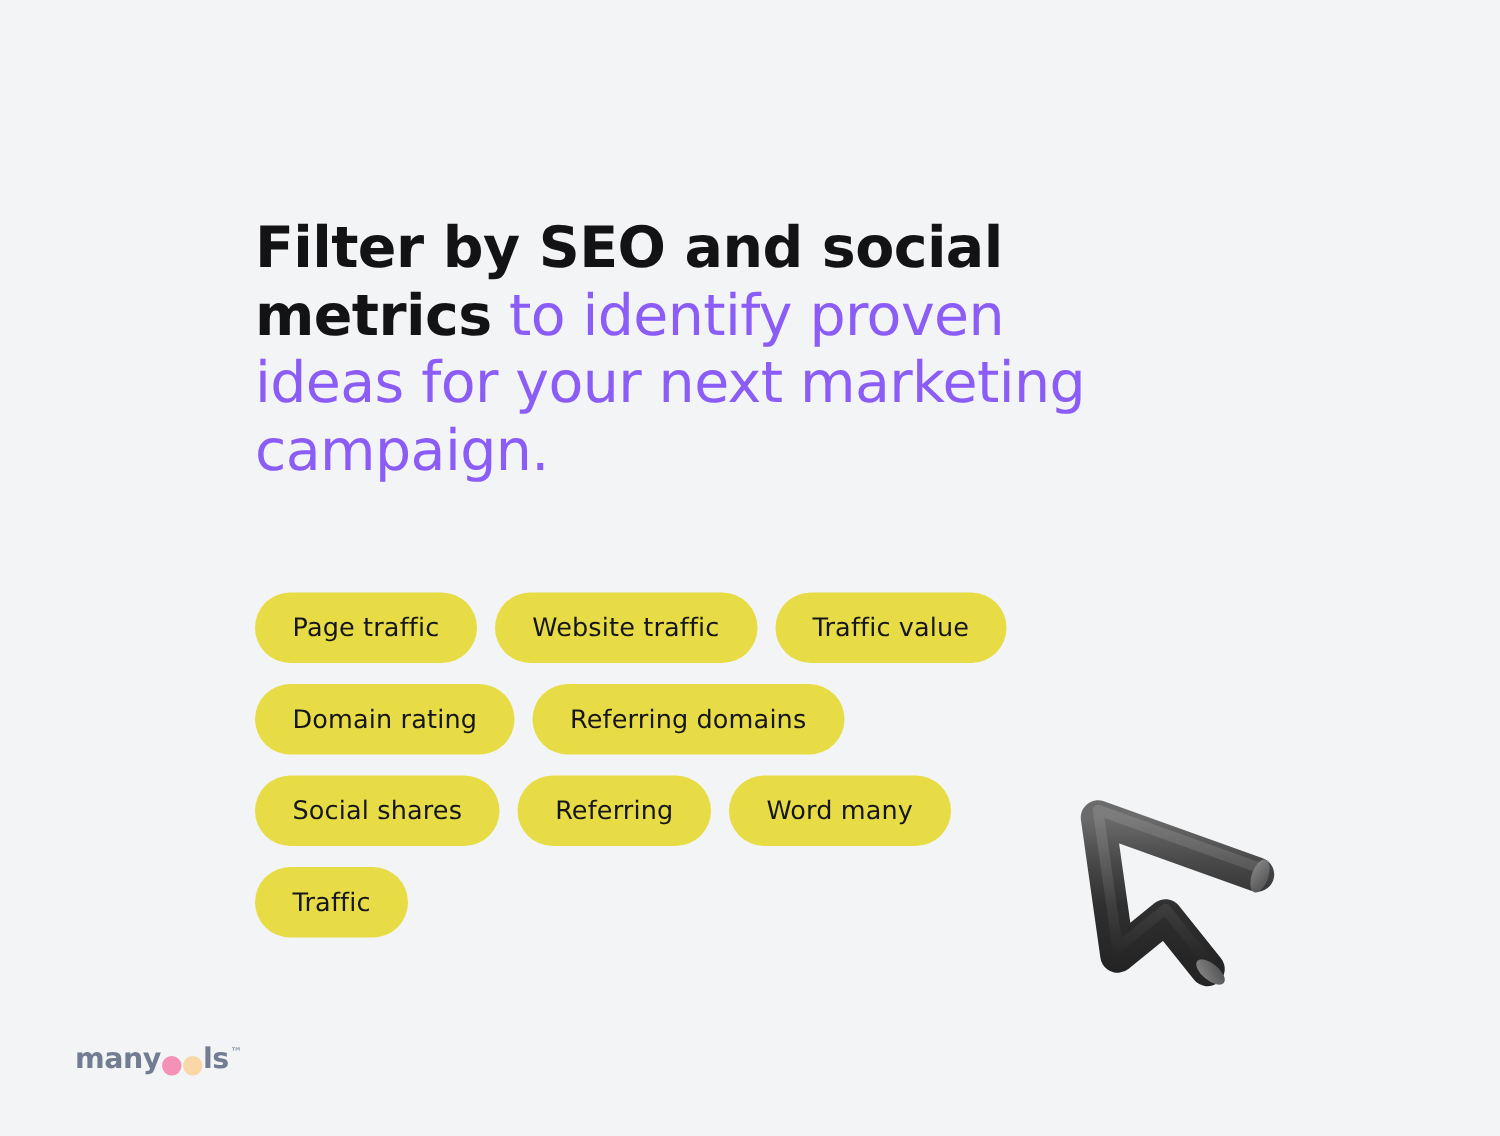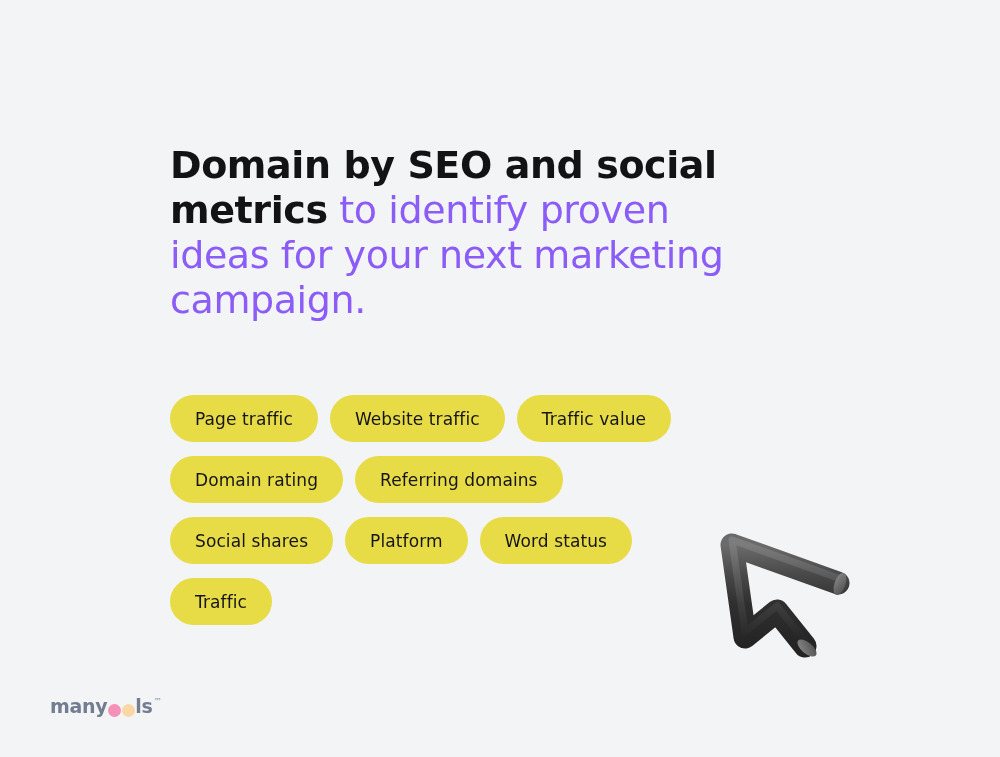--- a/index.html
+++ b/index.html
@@ -128,40 +128,40 @@
     margin-top: 1px;
     line-height: 1;
   }
 </style>
 </head>
 <body>
 
 <div class="slide">
 
   <h1 class="headline">
-    <span class="hl-strong">Domain by SEO and social metrics</span><span class="hl-rest"> to identify proven ideas for your next marketing campaign.</span>
+    <span class="hl-strong">Filter by SEO and social metrics</span><span class="hl-rest"> to identify proven ideas for your next marketing campaign.</span>
   </h1>
 
   <div class="pill-rows">
 
     <div class="pill-row">
       <div class="pill">Page traffic</div>
       <div class="pill">Website traffic</div>
       <div class="pill">Traffic value</div>
     </div>
 
     <div class="pill-row">
       <div class="pill">Domain rating</div>
       <div class="pill">Referring domains</div>
     </div>
 
     <div class="pill-row">
       <div class="pill">Social shares</div>
-      <div class="pill">Platform</div>
-      <div class="pill">Word status</div>
+      <div class="pill">Referring</div>
+      <div class="pill">Word many</div>
     </div>
 
     <div class="pill-row">
       <div class="pill">Traffic</div>
     </div>
 
   </div>
 
   <div class="cursor-art">
     <svg width="170" height="150" viewBox="0 0 170 150" xmlns="http://www.w3.org/2000/svg">

